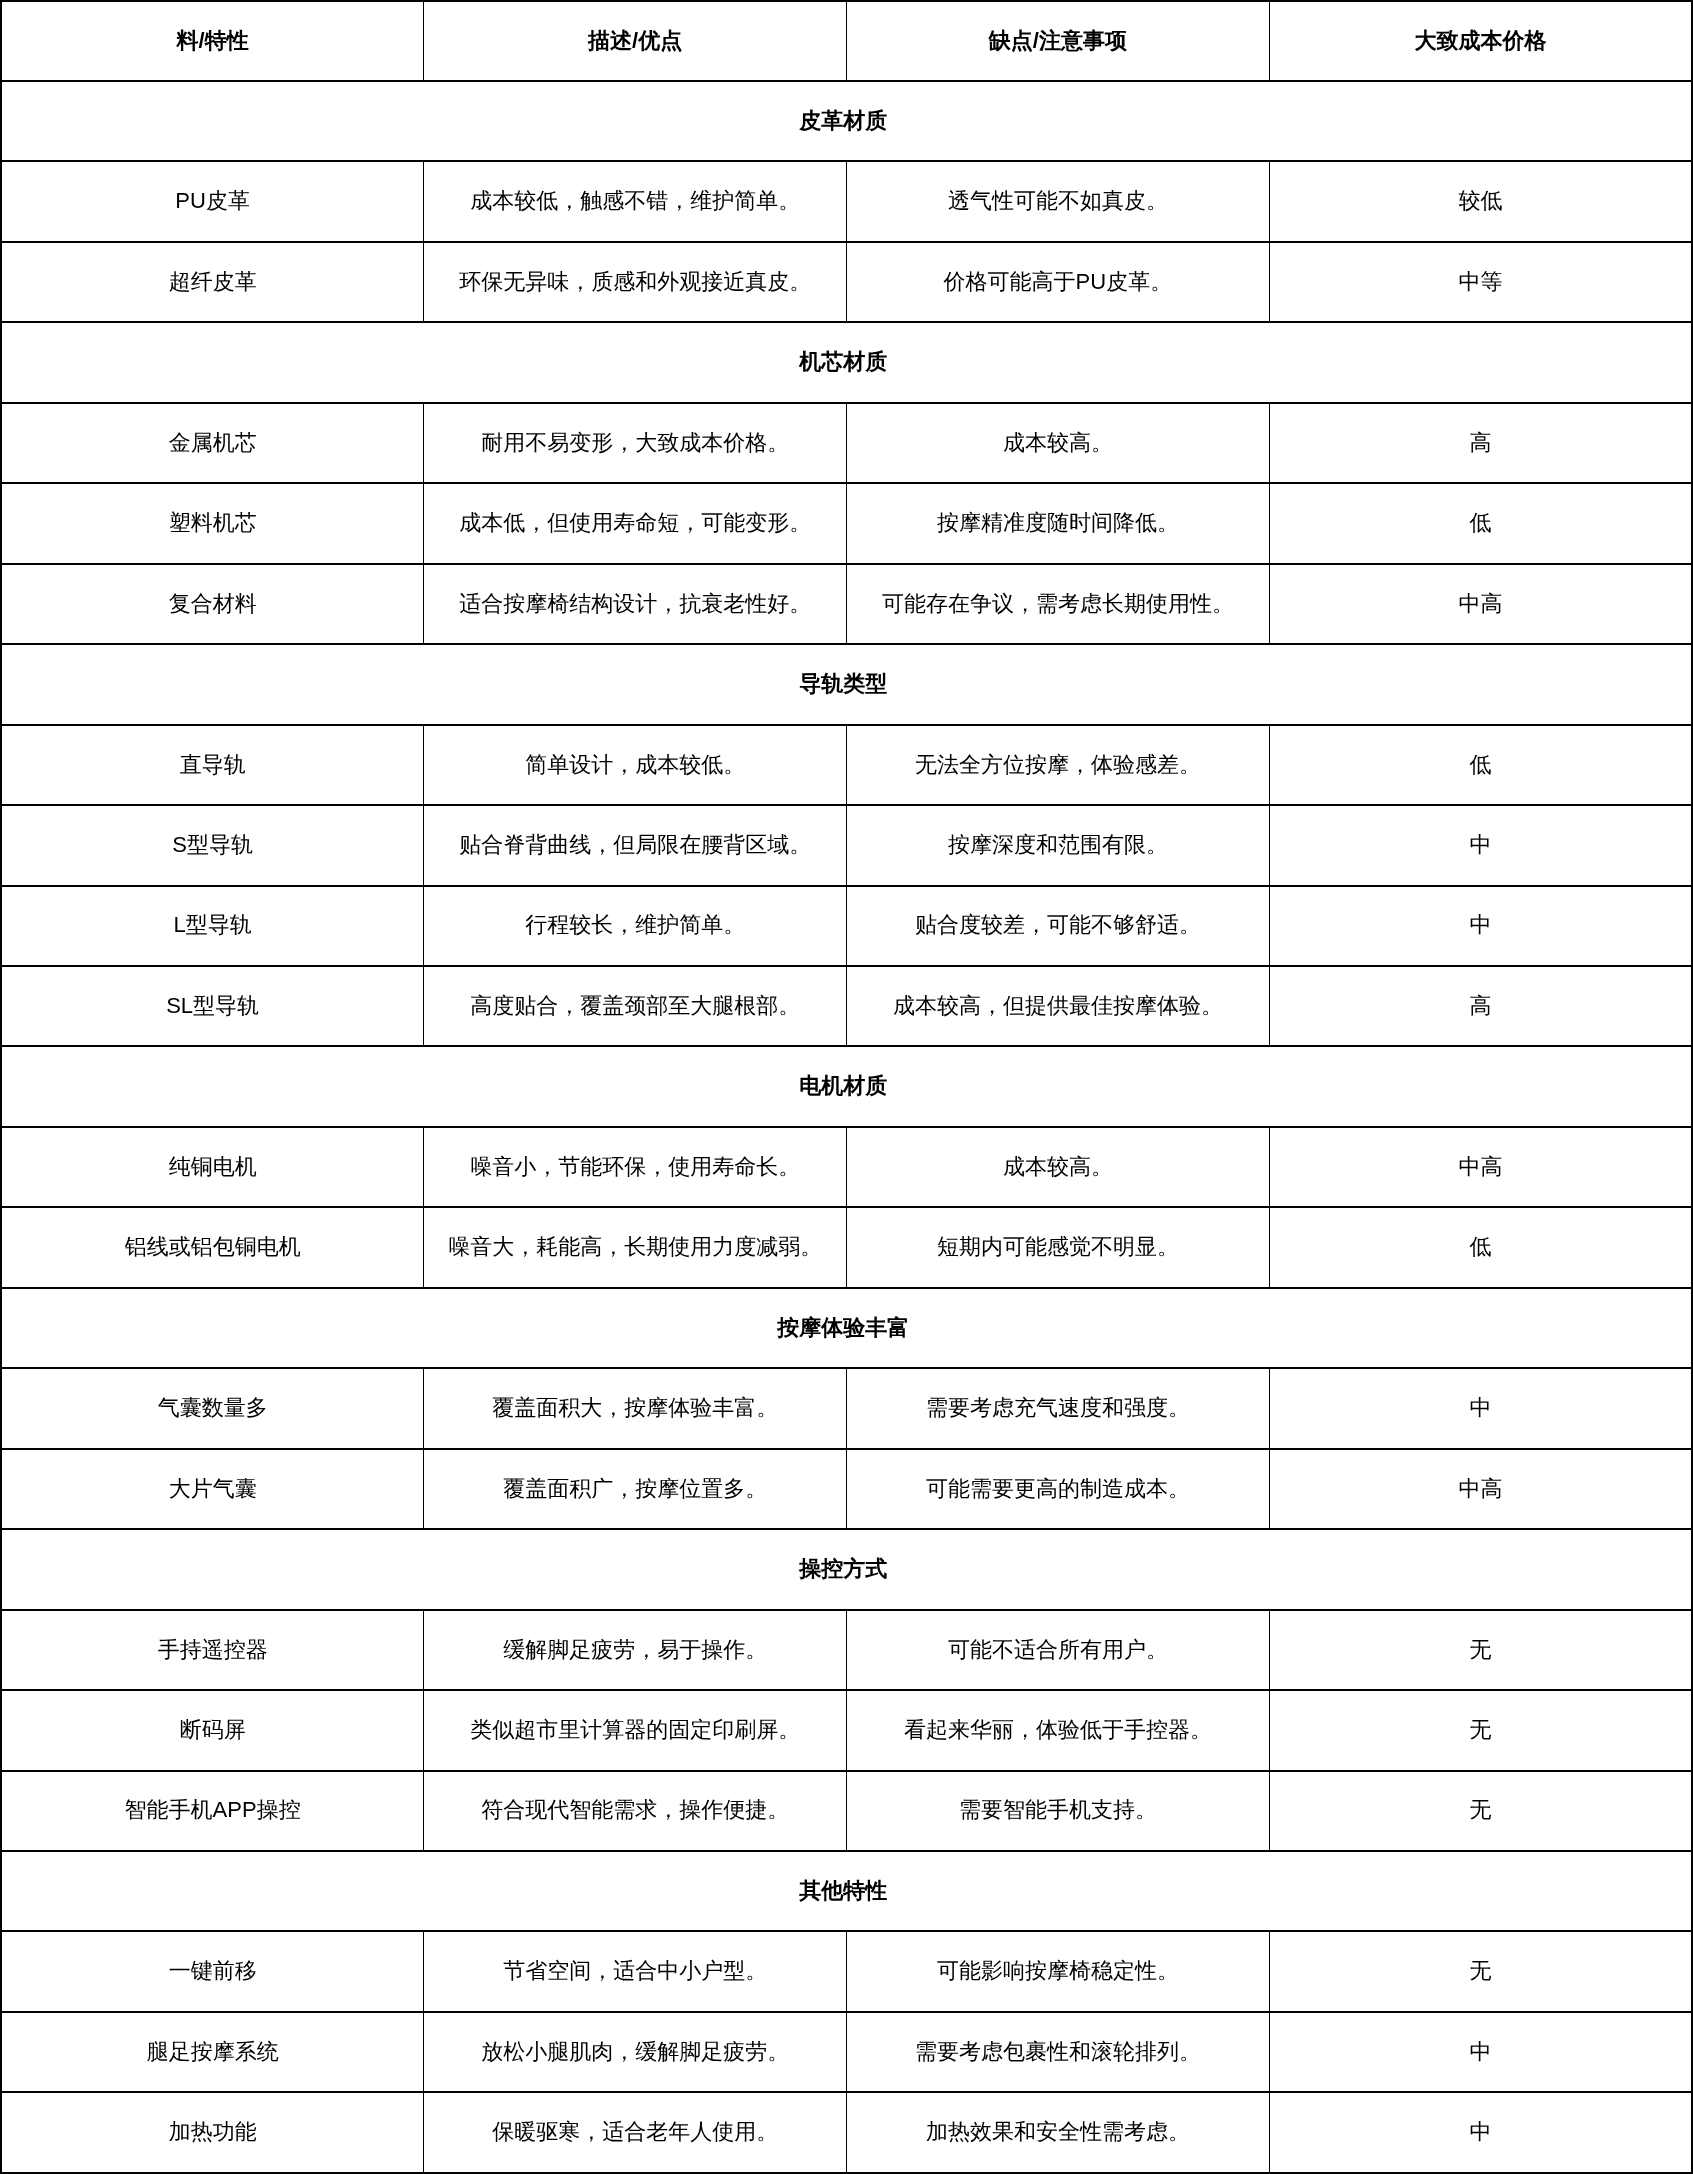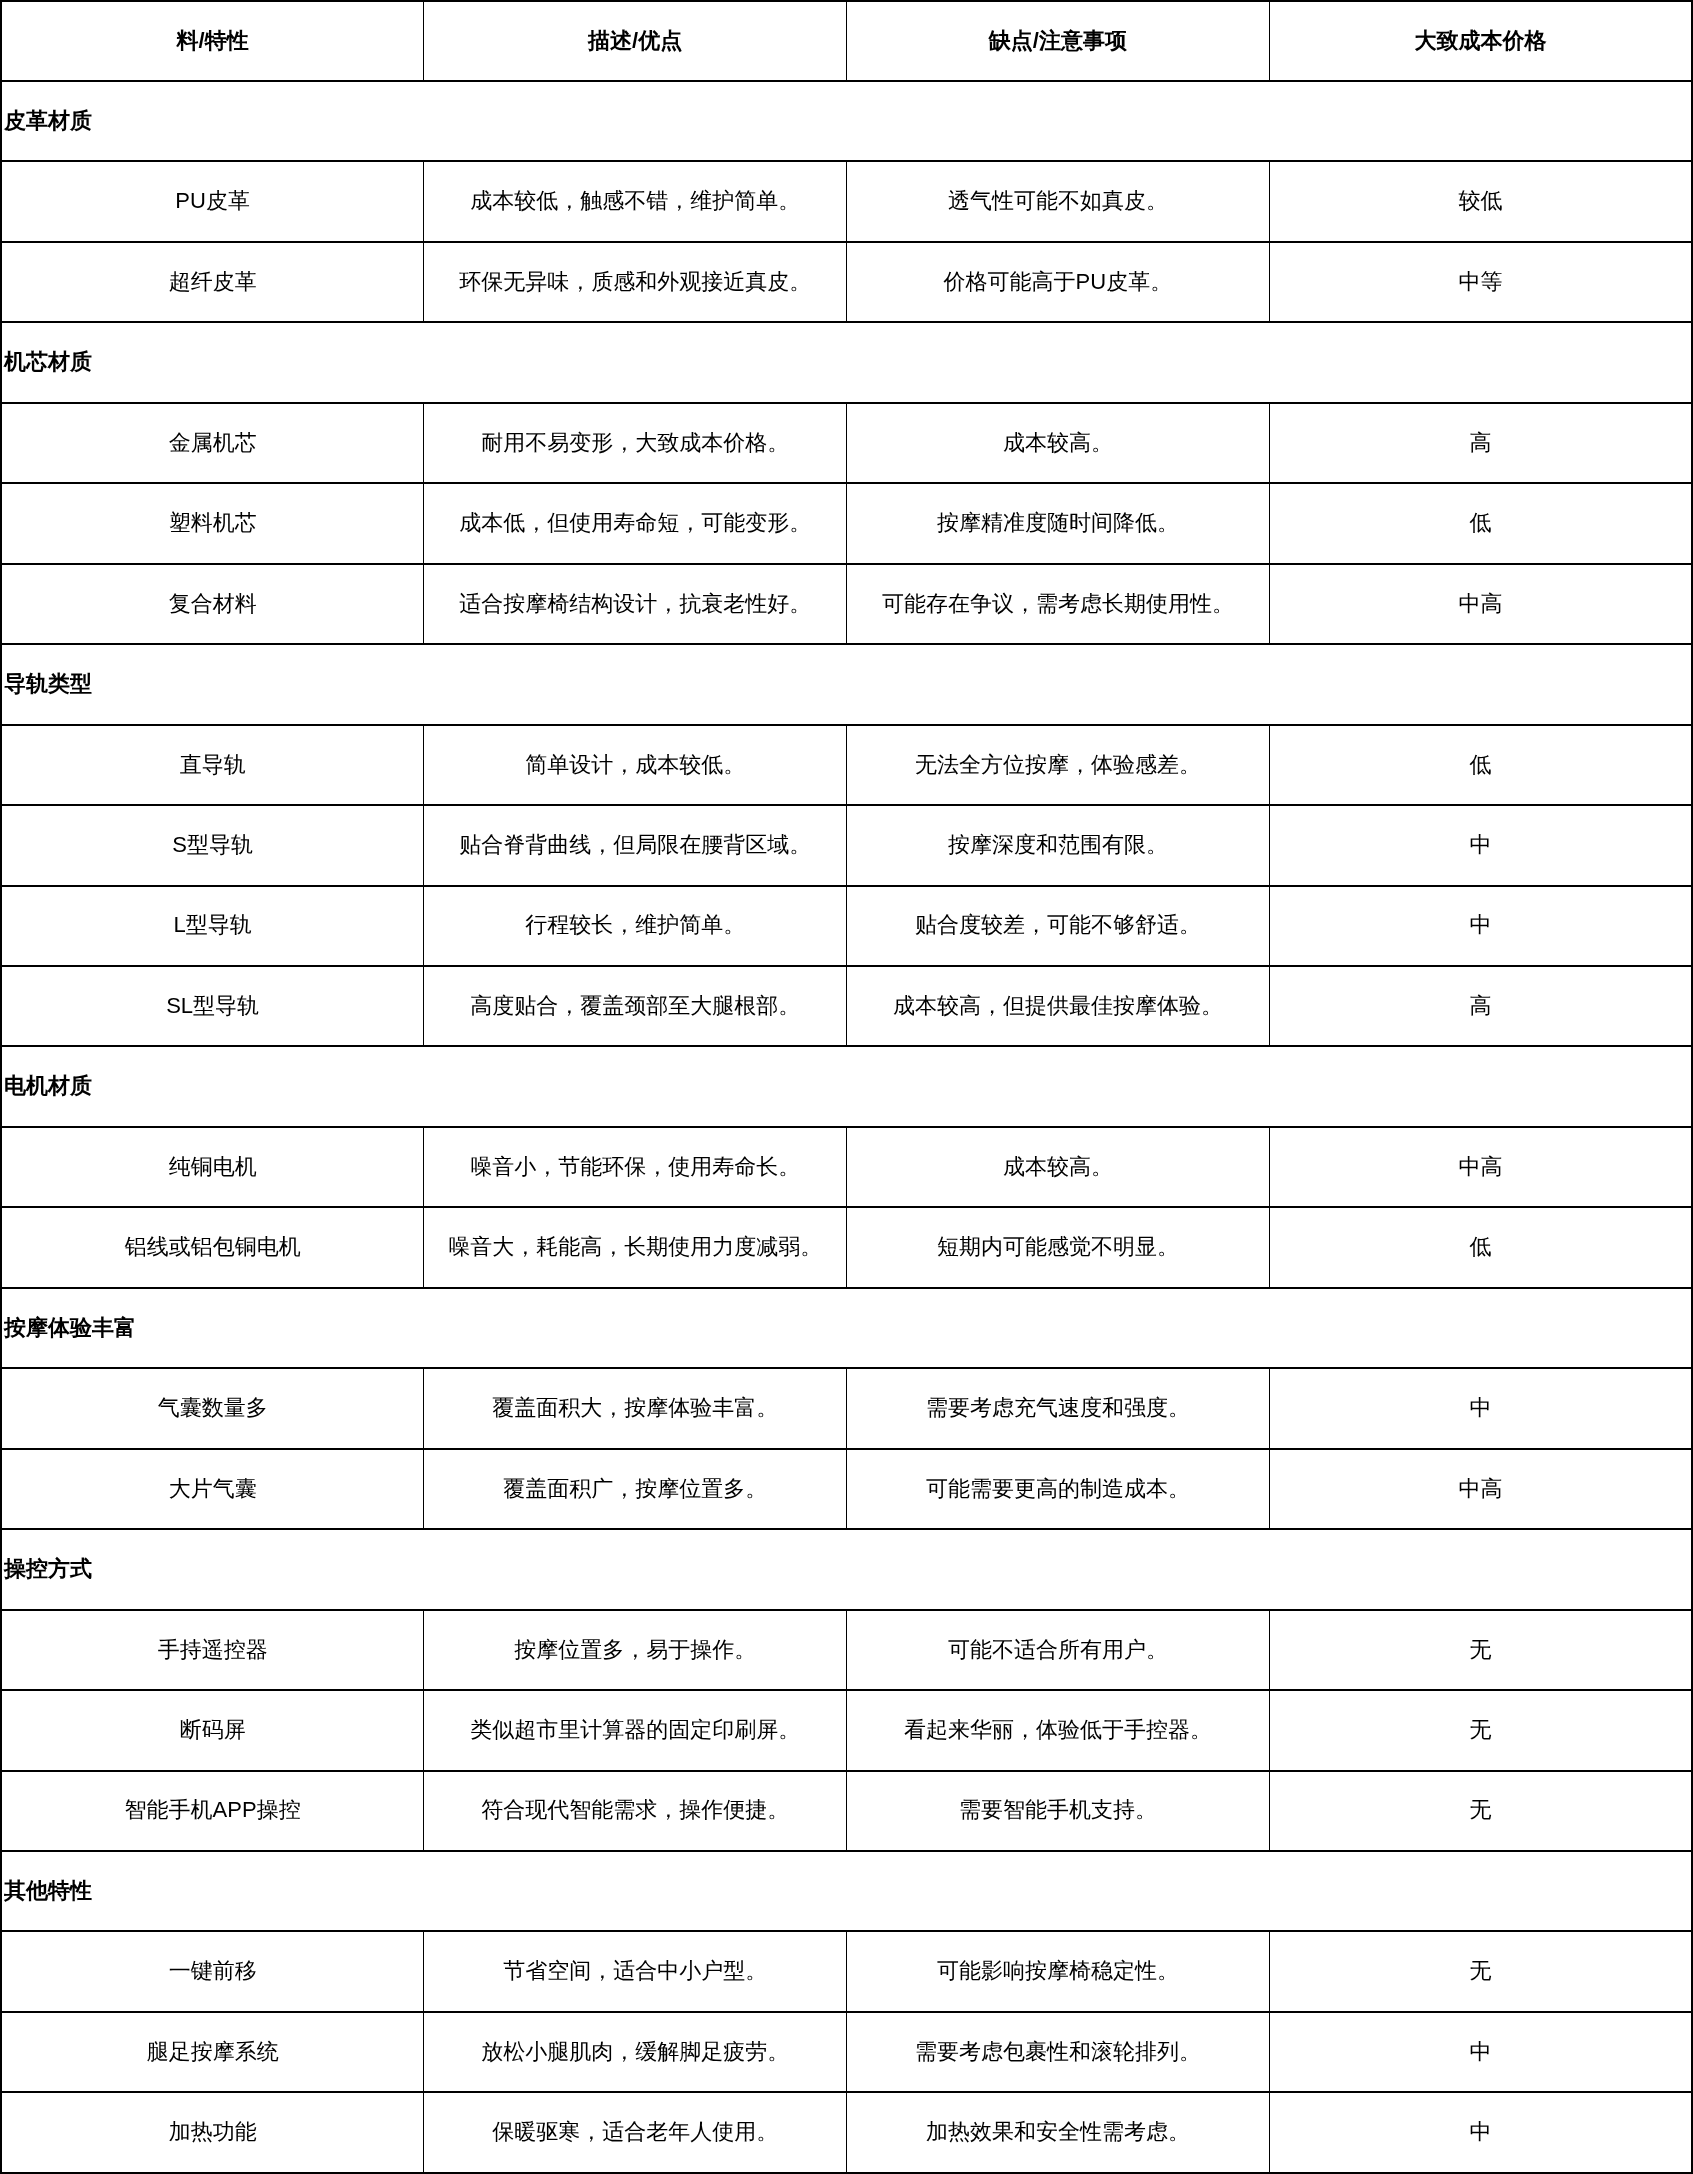--- a/index.html
+++ b/index.html
@@ -38,21 +38,21 @@
   table.cmp th {
     font-weight: bold;
     text-align: center;
   }
   table.cmp td {
     font-weight: normal;
     text-align: center;
   }
   table.cmp td.section-cell {
     font-weight: bold;
-    text-align: left;
+    text-align: center;
     padding-left: 2px;
   }
 </style>
 </head>
 <body>
 
 <table class="cmp">
   <colgroup>
     <col>
       <col>
@@ -159,21 +159,21 @@
         <td>大片气囊</td>
         <td>覆盖面积广，按摩位置多。</td>
         <td>可能需要更高的制造成本。</td>
         <td>中高</td>
       </tr>
       <tr>
         <td colspan="4" class="section-cell">操控方式</td>
       </tr>
       <tr>
         <td>手持遥控器</td>
-        <td>按摩位置多，易于操作。</td>
+        <td>缓解脚足疲劳，易于操作。</td>
         <td>可能不适合所有用户。</td>
         <td>无</td>
       </tr>
       <tr>
         <td>断码屏</td>
         <td>类似超市里计算器的固定印刷屏。</td>
         <td>看起来华丽，体验低于手控器。</td>
         <td>无</td>
       </tr>
       <tr>

